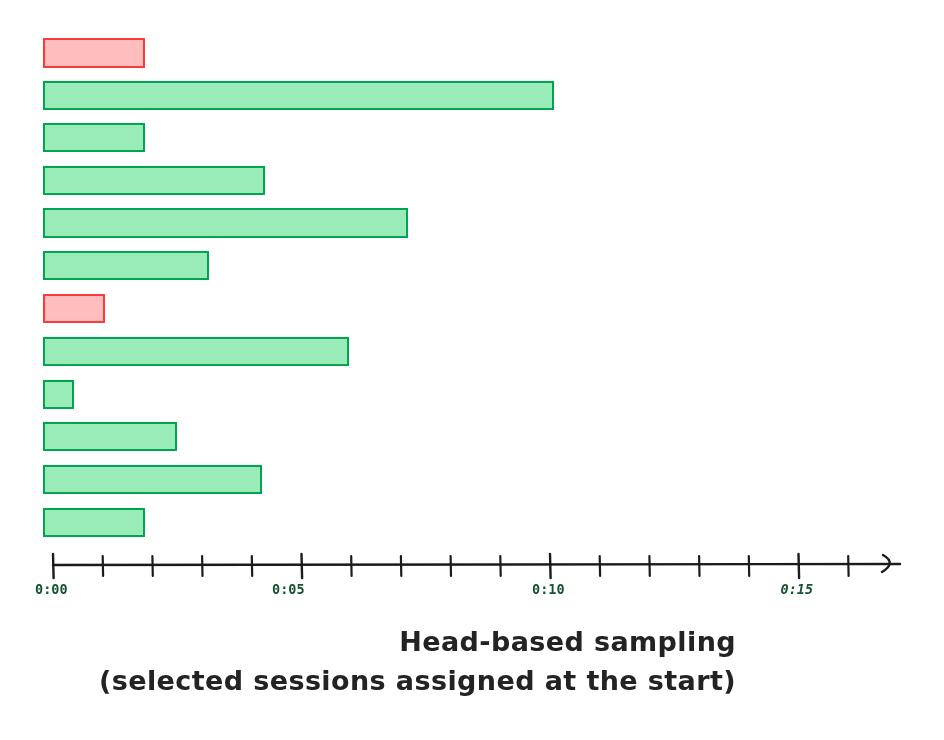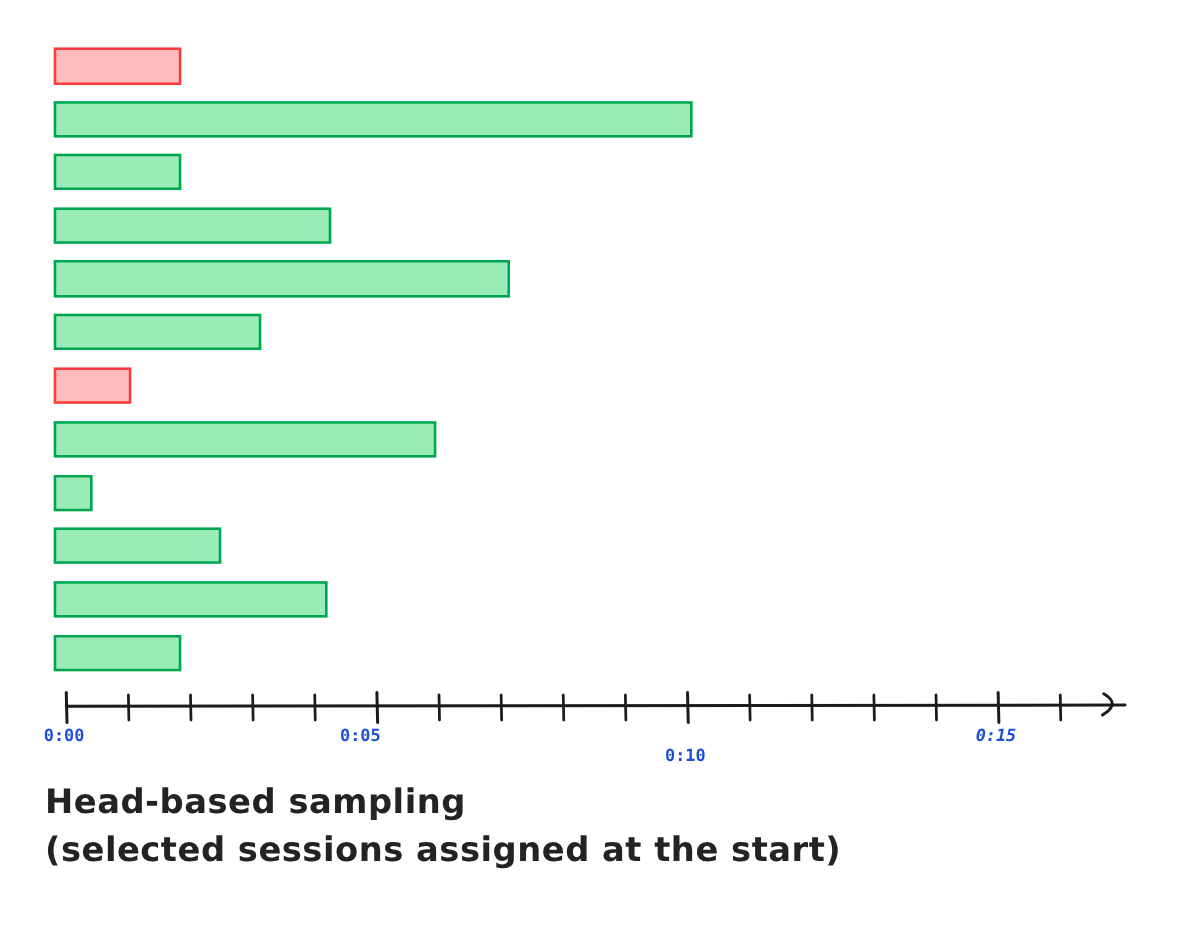--- a/index.html
+++ b/index.html
@@ -31,37 +31,37 @@
     left: 0; top: 0;
     width: 944px;
     height: 740px;
     pointer-events: none;
   }
   .tick-label {
     position: absolute;
     font-family: "DejaVu Sans Mono", monospace;
     font-size: 13.5px;
     font-weight: 700;
-    color: #1d4ed8;
+    color: #14532d;
     white-space: nowrap;
     letter-spacing: 0px;
   }
   .caption {
     position: absolute;
     left: 36px;
     top: 622px;
     width: 700px;
     font-family: "DejaVu Sans", sans-serif;
     font-size: 27px;
     font-weight: 600;
     line-height: 39px;
     color: #232323;
     letter-spacing: 0.4px;
   }
-  .caption-line { display: block; }
+  .caption-line { display: block; text-align: right; }
 </style>
 </head>
 <body>
 
 <div id="chart-root">
 
   <div id="bars-layer">
       <div class="bar" style="left: 43px; top: 38px; width: 102px; height: 30px; background: rgb(255, 189, 189); border-color: rgb(251, 59, 59);"></div>
       <div class="bar" style="left: 43px; top: 81px; width: 511px; height: 29px; background: rgb(153, 236, 184); border-color: rgb(0, 165, 80);"></div>
       <div class="bar" style="left: 43px; top: 123px; width: 102px; height: 29px; background: rgb(153, 236, 184); border-color: rgb(0, 165, 80);"></div>
@@ -96,21 +96,21 @@
         <path d="M 699.1 556 L 699.5 576" stroke="#1b1b1b" stroke-width="2.2" fill="none" stroke-linecap="round"></path>
         <path d="M 748.8000000000001 556 L 749.2 576" stroke="#1b1b1b" stroke-width="2.2" fill="none" stroke-linecap="round"></path>
         <path d="M 798.5 554 L 799.1 578" stroke="#1b1b1b" stroke-width="2.4" fill="none" stroke-linecap="round"></path>
         <path d="M 848.2 556 L 848.6 576" stroke="#1b1b1b" stroke-width="2.2" fill="none" stroke-linecap="round"></path>
       </g>
   </svg>
 
   <div id="tick-labels">
       <div class="tick-label" style="left: 35px; top: 581px;">0:00</div>
       <div class="tick-label" style="left: 272px; top: 581px;">0:05</div>
-      <div class="tick-label" style="left: 532px; top: 581px; margin-top: 16px;">0:10</div>
+      <div class="tick-label" style="left: 532px; top: 581px;">0:10</div>
       <div class="tick-label" style="left: 780.5px; top: 581px; font-style: italic;">0:15</div>
     </div>
 
   <div class="caption">
     <span class="caption-line">Head-based sampling</span>
     <span class="caption-line">(selected sessions assigned at the start)</span>
   </div>
 
 </div>
 

